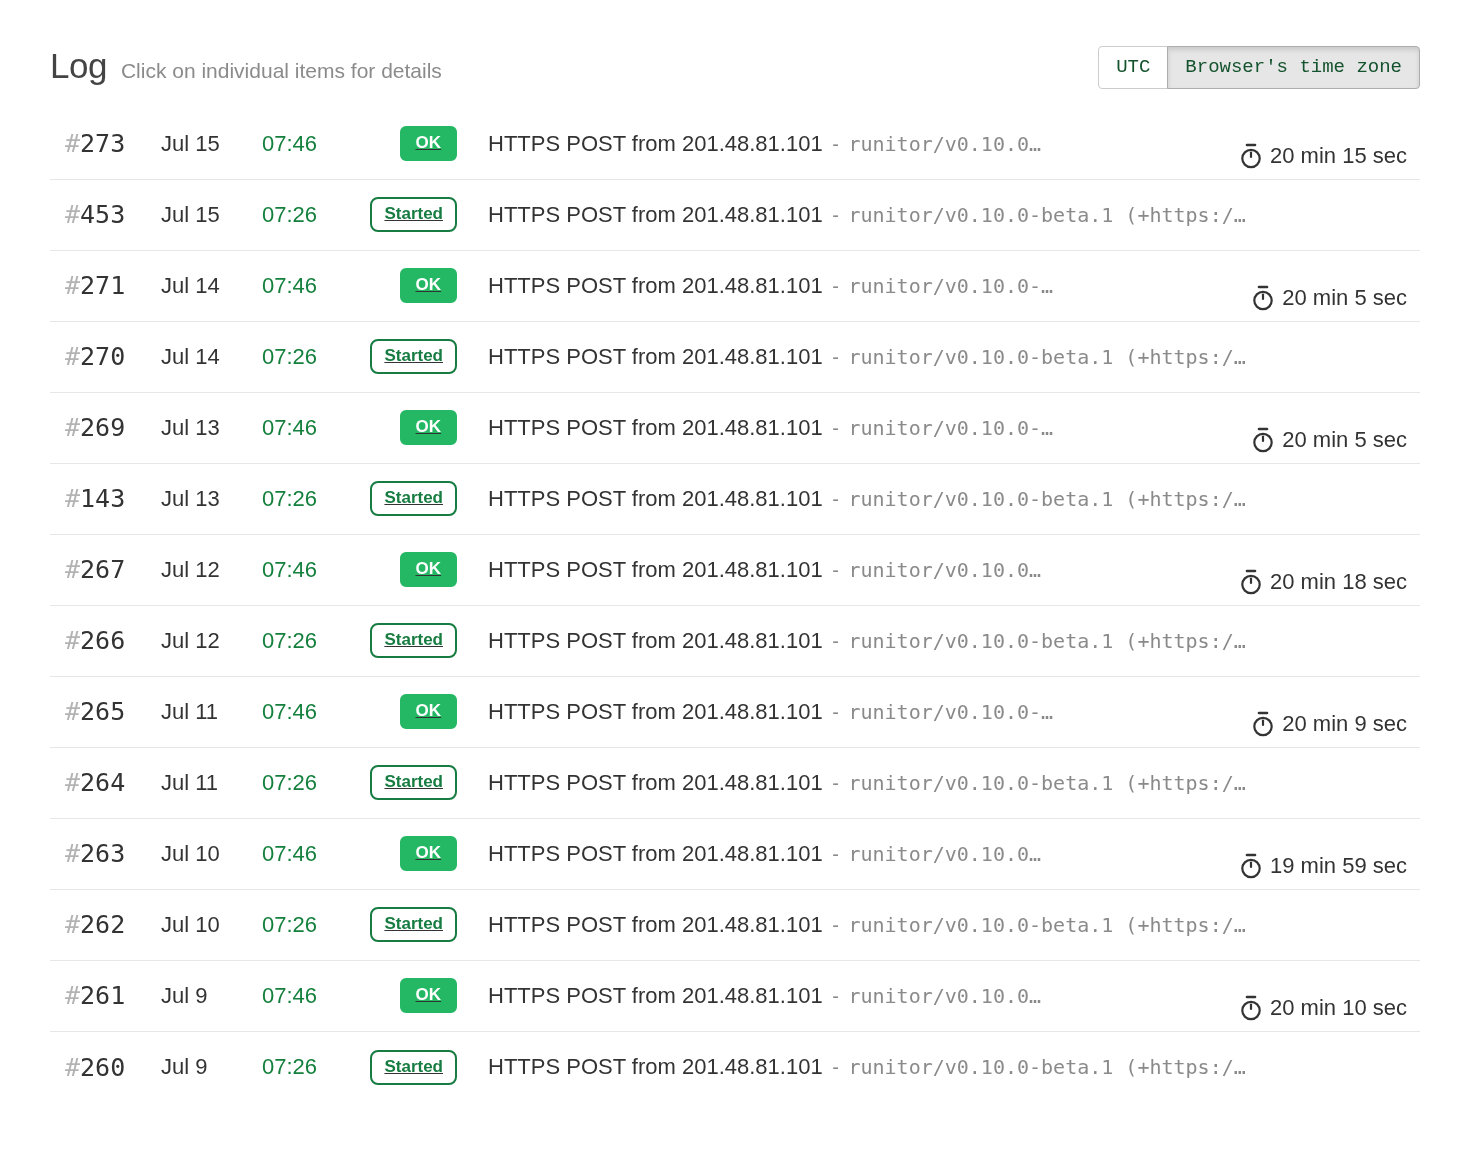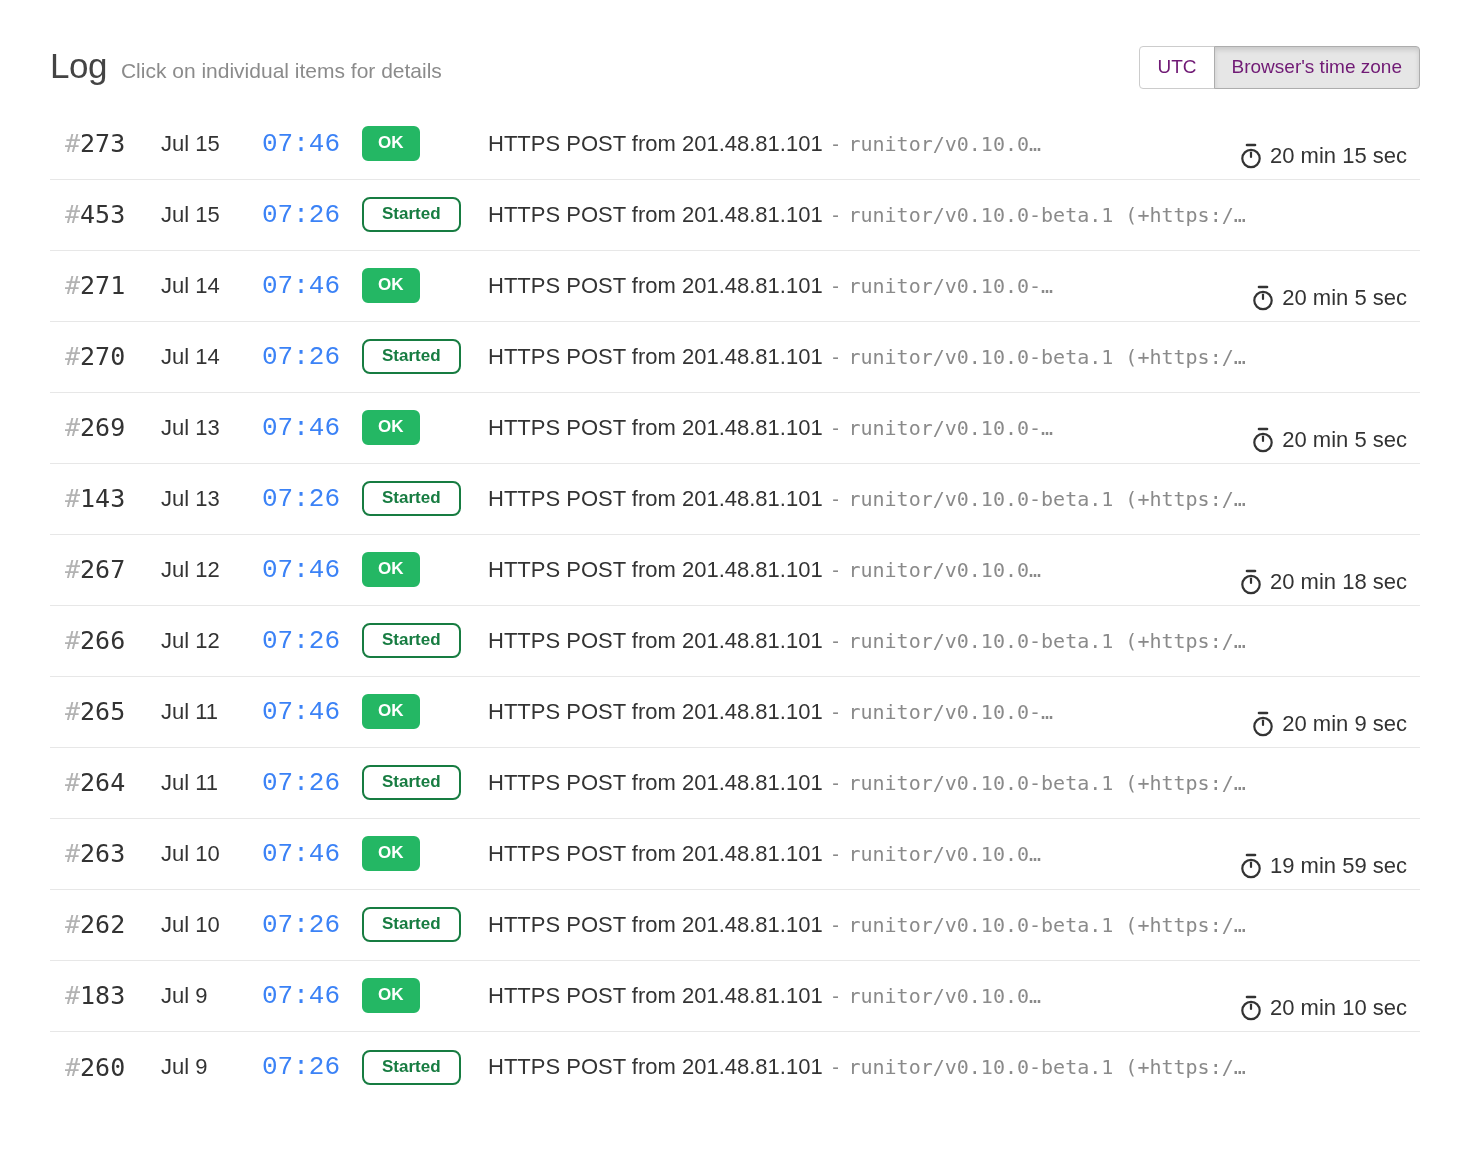--- a/index.html
+++ b/index.html
@@ -16,22 +16,22 @@
   .page-header {
     display: flex; align-items: flex-start; justify-content: space-between;
     margin-top: 46px;
   }
   .title-wrap { display: flex; align-items: baseline; }
   .page-title { font-size: 35px; font-weight: 400; color: #444; letter-spacing: -0.5px; }
   .page-subtitle { font-size: 21px; color: #8b8b8b; margin-left: 14px; }
 
   .tz-group { display: flex; }
   .tz-btn {
-    font-family: Liberation Sans, sans-serif;
-    font-size: 19px; color: #701a75;
+    font-family: Liberation Mono, monospace;
+    font-size: 19px; color: #14532d;
     background: #ffffff;
     border: 1px solid #ccc;
     padding: 9px 17px;
     cursor: pointer;
     line-height: 1.2;
   }
   .tz-btn.left { border-radius: 4px 0 0 4px; }
   .tz-btn.right { border-radius: 0 4px 4px 0; margin-left: -1px; }
   .tz-btn.active {
     background: #e6e6e6;
@@ -46,34 +46,34 @@
     height: 71px;
     padding: 0 13px 0 15px;
     border-bottom: 1px solid #e7e7e7;
     cursor: pointer;
   }
   .log-row:last-child { border-bottom: none; }
 
   .col-num { width: 96px; flex: none; font-family: "DejaVu Sans Mono", monospace; font-size: 25px; color: #333; }
   .col-num .hash { color: #b3b3b3; }
   .col-date { width: 101px; flex: none; font-size: 22px; color: #333; }
-  .col-time { width: 100px; flex: none; font-size: 26px; color: #3b82f6; font-family: Liberation Mono, monospace; }
-  .col-badge { width: 95px; flex: none; display: flex; justify-content: flex-start; }
+  .col-time { width: 100px; flex: none; font-size: 22px; color: #15803d; }
+  .col-badge { width: 95px; flex: none; display: flex; justify-content: flex-end; text-decoration: underline; }
 
   .badge-ok {
     background: #24b764; color: #fff;
     font-size: 17px; font-weight: bold;
     padding: 6px 14px; border-radius: 6px;
     border: 2px solid #24b764;
     line-height: 1.1;
   }
   .badge-started {
     background: #ffffff; color: #177c41;
     font-size: 17px; font-weight: bold;
-    padding: 6px 18px; border-radius: 8px;
+    padding: 6px 12px; border-radius: 8px;
     border: 2px solid #177c41;
     line-height: 1.1;
   }
 
   .col-event {
     flex: 1 1 auto; min-width: 0;
     margin-left: 31px;
     white-space: nowrap; overflow: hidden;
     font-size: 22px; color: #333;
   }
@@ -298,21 +298,21 @@
     <span class="col-badge">
       <span class="badge badge-started">Started</span>
     </span>
     <span class="col-event">
       <span class="event-main">HTTPS POST from 201.48.81.101</span><span class="event-sep"> - </span><span class="event-agent">runitor/v0.10.0-beta.1 (+https:/…</span>
     </span>
 
   </div>
 
   <div class="log-row">
-    <span class="col-num"><span class="hash">#</span><span class="num">183</span></span>
+    <span class="col-num"><span class="hash">#</span><span class="num">261</span></span>
     <span class="col-date">Jul 9</span>
     <span class="col-time">07:46</span>
     <span class="col-badge">
       <span class="badge badge-ok">OK</span>
     </span>
     <span class="col-event">
       <span class="event-main">HTTPS POST from 201.48.81.101</span><span class="event-sep"> - </span><span class="event-agent">runitor/v0.10.0…</span>
     </span>
     <span class="col-duration">
       <svg class="stopwatch" viewBox="0 0 24 26" fill="none" xmlns="http://www.w3.org/2000/svg">

